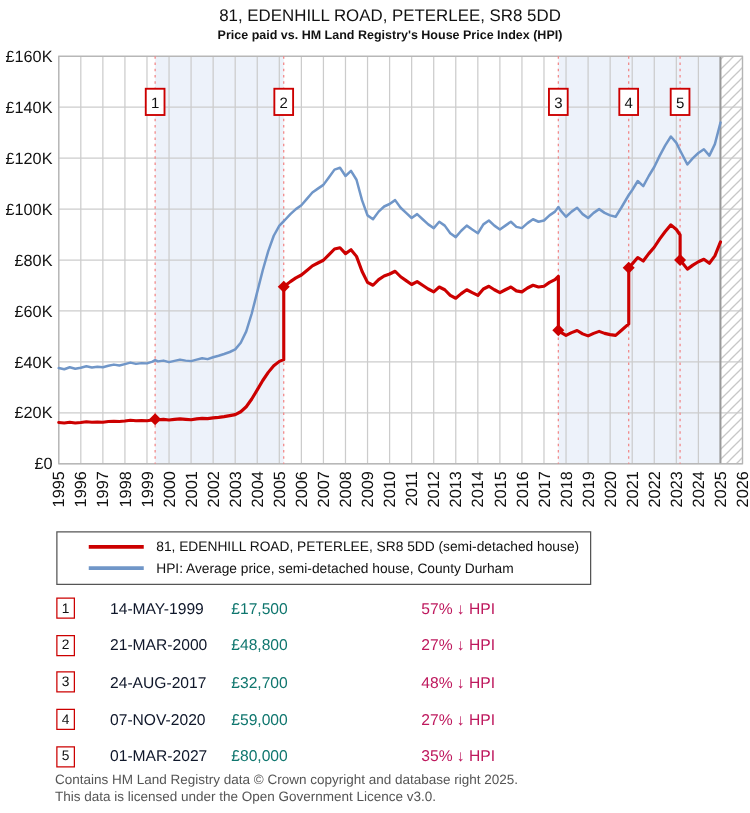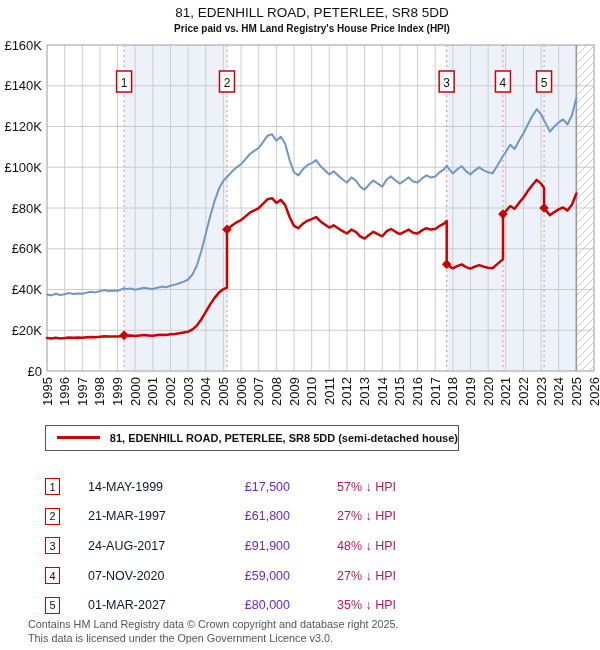--- a/index.html
+++ b/index.html
@@ -7,35 +7,35 @@
     width:600px; height:650px; position:relative; overflow:hidden;
     background:#ffffff; font-family:"Liberation Sans", sans-serif;
   }
   .titles { position:absolute; top:5px; left:16px; width:592px; text-align:center; color:#111; }
   .titles .t1 { font-size:13.5px; }
   .titles .t2 { font-size:10px; margin-top:3px;font-weight:bold; }
   #chart { position:absolute; top:40px; left:0; }
   svg text { font-family:"Liberation Sans", sans-serif; }
   .legend {
     position:absolute; left:45px; top:425px; width:410px;
-    border:1px solid #555; background:#fff; padding:3px 0 4px 2px;font-weight:bold;
+    border:1px solid #555; background:#fff; padding:3px 0 4px 16px;
   }
   .lrow { display:flex; align-items:center; height:17px; }
   .lswatch { width:44px; height:0; border-top:3px solid #000; margin:0 10px 0 9px; }
   .ltext { font-size:11px; color:#111; white-space:nowrap; }
   .sales { position:absolute; left:45px; top:472px; }
   .srow { display:flex; align-items:center; height:29.6px; }
   .sbox {
     width:13px; height:15px; border:1.6px solid #cc0000; background:#fff;
     font-size:11px; color:#111; display:flex; align-items:center; justify-content:center;
   }
   .sdate { width:97px; margin-left:28px; font-size:12.5px; color:#0f172a; }
-  .sprice { width:105px; text-align:right; font-size:12.5px; color:#6d28d9; }
+  .sprice { width:105px; text-align:left; font-size:12.5px; color:#0f766e; }
   .spct { margin-left:47px; font-size:12.5px; color:#be185d; white-space:nowrap; }
-  .footer { position:absolute; left:28px; top:617px; font-size:10.8px; color:#555; line-height:1.3; }
+  .footer { position:absolute; left:44px; top:617px; font-size:10.8px; color:#555; line-height:1.3; }
 </style>
 </head>
 <body>
 
 <div class="titles">
   <div class="t1">81, EDENHILL ROAD, PETERLEE, SR8 5DD</div>
   <div class="t2">Price paid vs. HM Land Registry's House Price Index (HPI)</div>
 </div>
 
 <svg id="chart" width="600" height="385" viewBox="0 0 600 385">
@@ -171,39 +171,43 @@
       <text x="580.8548387096774" y="337" text-anchor="end" font-size="13" fill="#111" transform="rotate(-90 580.8548387096774 337)">2025</text>
       <text x="598.5" y="337" text-anchor="end" font-size="13" fill="#111" transform="rotate(-90 598.5 337)">2026</text>
     </g>
   </svg>
 
 <div class="legend">
   <div class="lrow">
     <span class="lswatch" style="border-top-color: rgb(204, 0, 0);"></span>
     <span class="ltext">81, EDENHILL ROAD, PETERLEE, SR8 5DD (semi-detached house)</span>
   </div>
+  <div class="lrow">
+    <span class="lswatch" style="border-top-color: rgb(112, 150, 200);"></span>
+    <span class="ltext">HPI: Average price, semi-detached house, County Durham</span>
+  </div>
 </div>
 
 <div class="sales">
   <div class="srow">
     <span class="sbox">1</span>
     <span class="sdate">14-MAY-1999</span>
     <span class="sprice">£17,500</span>
     <span class="spct">57% ↓ HPI</span>
   </div>
   <div class="srow">
     <span class="sbox">2</span>
-    <span class="sdate">21-MAR-1997</span>
-    <span class="sprice">£61,800</span>
+    <span class="sdate">21-MAR-2000</span>
+    <span class="sprice">£48,800</span>
     <span class="spct">27% ↓ HPI</span>
   </div>
   <div class="srow">
     <span class="sbox">3</span>
     <span class="sdate">24-AUG-2017</span>
-    <span class="sprice">£91,900</span>
+    <span class="sprice">£32,700</span>
     <span class="spct">48% ↓ HPI</span>
   </div>
   <div class="srow">
     <span class="sbox">4</span>
     <span class="sdate">07-NOV-2020</span>
     <span class="sprice">£59,000</span>
     <span class="spct">27% ↓ HPI</span>
   </div>
   <div class="srow">
     <span class="sbox">5</span>

